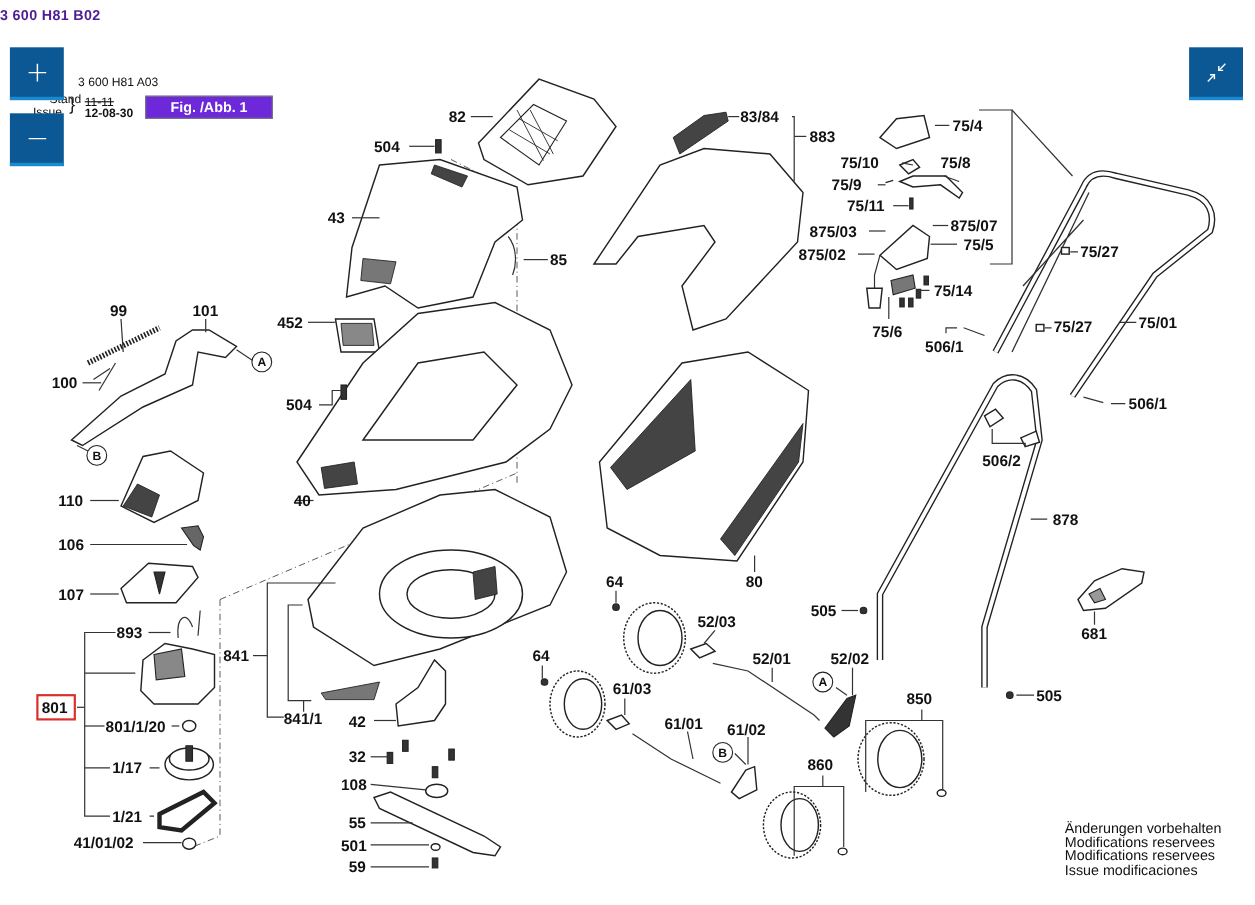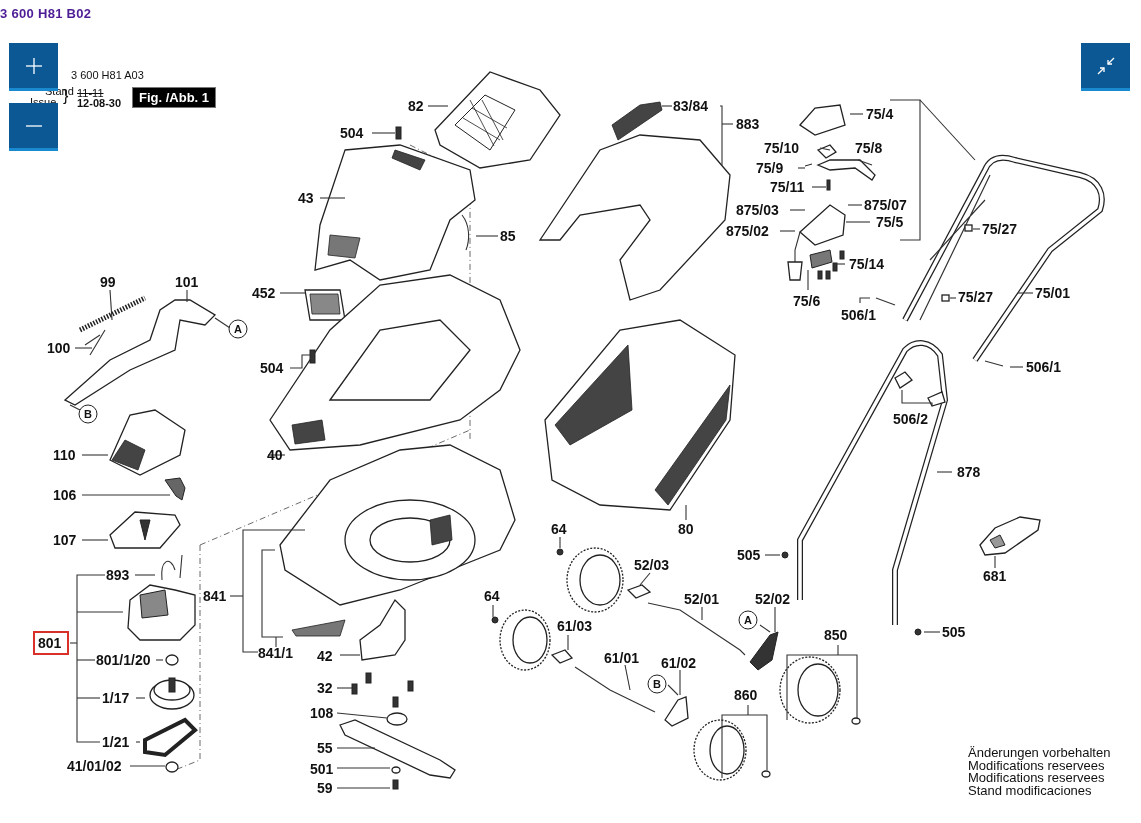--- a/index.html
+++ b/index.html
@@ -4,21 +4,21 @@
 <style>
   html, body { margin:0; padding:0; background:#ffffff; }
   body { width:1141px; height:823px; position:relative; overflow:hidden; font-family:"Liberation Sans", sans-serif; color:#111; }
   .doc-title { position:absolute; top:6px; left:0; width:1107px; font-size:13px; font-weight:bold; color:#4c1d95; letter-spacing:0.3px; }
   .zoom-btn { position:absolute; width:49px; height:48px; background:#0b5894; border-bottom:3px solid #1a8ad0; box-sizing:border-box; display:flex; align-items:center; justify-content:center; cursor:pointer; }
   .zoom-btn svg { display:block; }
   #zoom-in { left:9px; top:43px; }
   #zoom-out { left:9px; top:103px; }
   #collapse { left:1081px; top:43px; }
   .hdr-txt { position:absolute; font-size:11px; line-height:11px; color:#111; }
-  .fig-badge { position:absolute; left:132px; top:87px; background:#000000; color:#fff; font-weight:bold; font-size:13px; padding:2px 6px; border:1px solid #777; }
+  .fig-badge { position:absolute; left:132px; top:87px; background:#6d28d9; color:#fff; font-weight:bold; font-size:13px; padding:2px 22px; border:1px solid #777; }
   svg#drawing { position:absolute; left:0; top:0; }
   .lbl { font-family:"Liberation Sans", sans-serif; font-weight:bold; font-size:14px; fill:#111; }
   .part { fill:#fff; stroke:#222; stroke-width:1.3; }
   .dark { fill:#333; stroke:#222; stroke-width:1; }
   .mesh { fill:#444; stroke:#222; stroke-width:0.8; }
   .ln { stroke:#333; stroke-width:1.1; fill:none; }
   .dash { stroke:#444; stroke-width:0.8; fill:none; stroke-dasharray:6 3 1 3; }
   .circle-lbl { fill:#fff; stroke:#222; stroke-width:1; }
   .circ-text { font-family:"Liberation Sans", sans-serif; font-weight:bold; font-size:11px; fill:#111; }
   .footer { position:absolute; left:968px; top:747px; font-size:13px; line-height:12.5px; color:#111; }
@@ -379,14 +379,14 @@
       <text class="circ-text" x="653" y="688">B</text>
     </g>
 </svg>
 
 <div class="highlight"></div>
 
 <div class="footer">
   <div>Änderungen vorbehalten</div>
   <div>Modifications reservees</div>
   <div>Modifications reservees</div>
-  <div>Stand modificaciones</div>
+  <div>Issue modificaciones</div>
 </div>
 
 </body></html>

